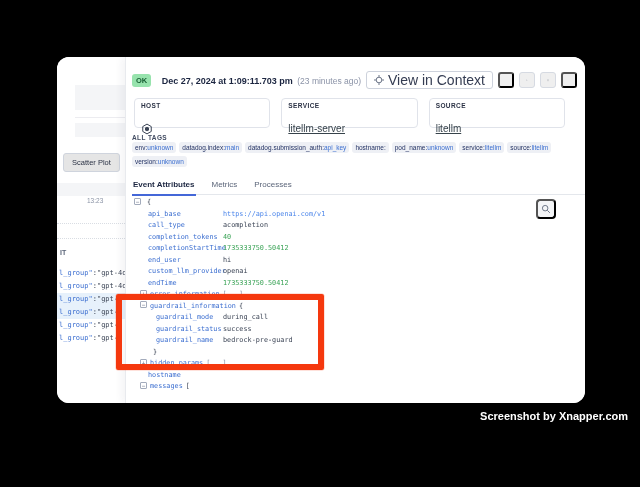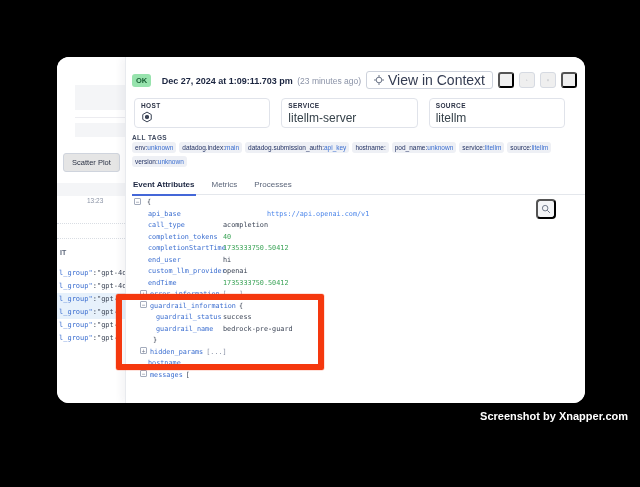--- a/index.html
+++ b/index.html
@@ -53,21 +53,21 @@
     height:18px;padding:0 7px;font-size:14px;color:#343c52;background:#fff;
   }
   .icon-btn{
     width:16px;height:16px;display:flex;align-items:center;justify-content:center;
     border-radius:3px;color:#5b6579;
   }
   .icon-btn.bordered{border:1px solid #d6dae2;}
   .info-row{position:absolute;left:8px;top:41px;right:20px;display:flex;gap:11px;}
   .info-box{flex:1;border:1px solid #e0e3ea;border-radius:4px;height:30px;padding:3px 6px;box-sizing:border-box;}
   .info-label{font-size:6.5px;font-weight:bold;color:#2b3245;letter-spacing:.4px;}
-  .info-value{font-size:12px;color:#36424a;margin-top:2px;}
+  .info-value{font-size:10px;color:#36424a;margin-top:14px;text-decoration:underline;}
   .tags-label{position:absolute;left:6px;top:77px;font-size:6.5px;font-weight:bold;color:#414b61;letter-spacing:.4px;}
   .tags-wrap{position:absolute;left:6px;top:85px;width:436px;display:flex;flex-wrap:wrap;gap:3px;row-height:11px;}
   .tag-pill{
     background:#eef0f5;border-radius:3px;padding:1px 3px;font-size:6.5px;white-space:nowrap;
     line-height:9px;
   }
   .tag-key{color:#223163;}
   .tag-val{color:#3b6ed0;}
   .tabs{position:absolute;left:6px;top:121px;right:0;height:16px;border-bottom:1px solid #e4e7ec;display:flex;gap:15px;}
   .tab{font-size:8px;color:#5b6579;padding:2px 1px 0 1px;height:14px;}
@@ -77,21 +77,21 @@
     border-radius:4px;display:flex;align-items:center;justify-content:center;color:#6e7789;
   }
   
   .tree{
     position:absolute;left:0;top:140px;right:0;bottom:0;overflow:hidden;
     font-family:"DejaVu Sans Mono",monospace;font-size:6.8px;color:#3a4354;
   }
   .t-row{position:relative;height:11.5px;line-height:11.5px;white-space:nowrap;}
   .t-key{color:#3b6ed0;}
   .t-val{position:absolute;left:97px;top:0;}
-  .t-val.link{color:#4c86ea;margin-left:44px;}
+  .t-val.link{color:#4c86ea;}
   .t-val.number{color:#3aa356;}
   .t-val.string{color:#3a4354;}
   .t-icon{
     display:inline-block;width:7px;height:7px;border:1px solid #a3abbc;border-radius:1px;
     font-size:6px;line-height:6px;text-align:center;color:#6b7488;background:#fff;
     vertical-align:middle;margin-right:3px;box-sizing:border-box;position:relative;top:-1px;
   }
   .ind0{padding-left:8px;} .ind1{padding-left:22px;} .ind1i{padding-left:14px;}
   .ind2{padding-left:30px;} .indc{padding-left:27px;}
   .ellipsis{color:#8b93a7;margin-left:3px;}
@@ -225,20 +225,21 @@
         <div class="t-row ind0"><span class="t-icon">−</span><span class="brace">{</span></div>
         <div class="t-row ind1"><span class="t-key">api_base</span><span class="t-val link">https://api.openai.com/v1</span></div>
         <div class="t-row ind1"><span class="t-key">call_type</span><span class="t-val string">acompletion</span></div>
         <div class="t-row ind1"><span class="t-key">completion_tokens</span><span class="t-val number">40</span></div>
         <div class="t-row ind1"><span class="t-key">completionStartTime</span><span class="t-val number">1735333750.50412</span></div>
         <div class="t-row ind1"><span class="t-key">end_user</span><span class="t-val string">hi</span></div>
         <div class="t-row ind1"><span class="t-key">custom_llm_provider</span><span class="t-val string">openai</span></div>
         <div class="t-row ind1"><span class="t-key">endTime</span><span class="t-val number">1735333750.50412</span></div>
         <div class="t-row ind1i"><span class="t-icon">+</span><span class="t-key">error_information</span><span class="ellipsis">[...]</span></div>
         <div class="t-row ind1i"><span class="t-icon">−</span><span class="t-key">guardrail_information</span><span class="brace">{</span></div>
+        <div class="t-row ind2"><span class="t-key">guardrail_mode</span><span class="t-val string">during_call</span></div>
         <div class="t-row ind2"><span class="t-key">guardrail_status</span><span class="t-val string">success</span></div>
         <div class="t-row ind2"><span class="t-key">guardrail_name</span><span class="t-val string">bedrock-pre-guard</span></div>
         <div class="t-row indc"><span>}</span></div>
         <div class="t-row ind1i"><span class="t-icon">+</span><span class="t-key">hidden_params</span><span class="ellipsis">[...]</span></div>
         <div class="t-row ind1"><span class="t-key">hostname</span><span class="t-val string"></span></div>
         <div class="t-row ind1i"><span class="t-icon">−</span><span class="t-key">messages</span><span class="brace">[</span></div>
       </div>
   </div>
 
   <div class="red-box"></div>

